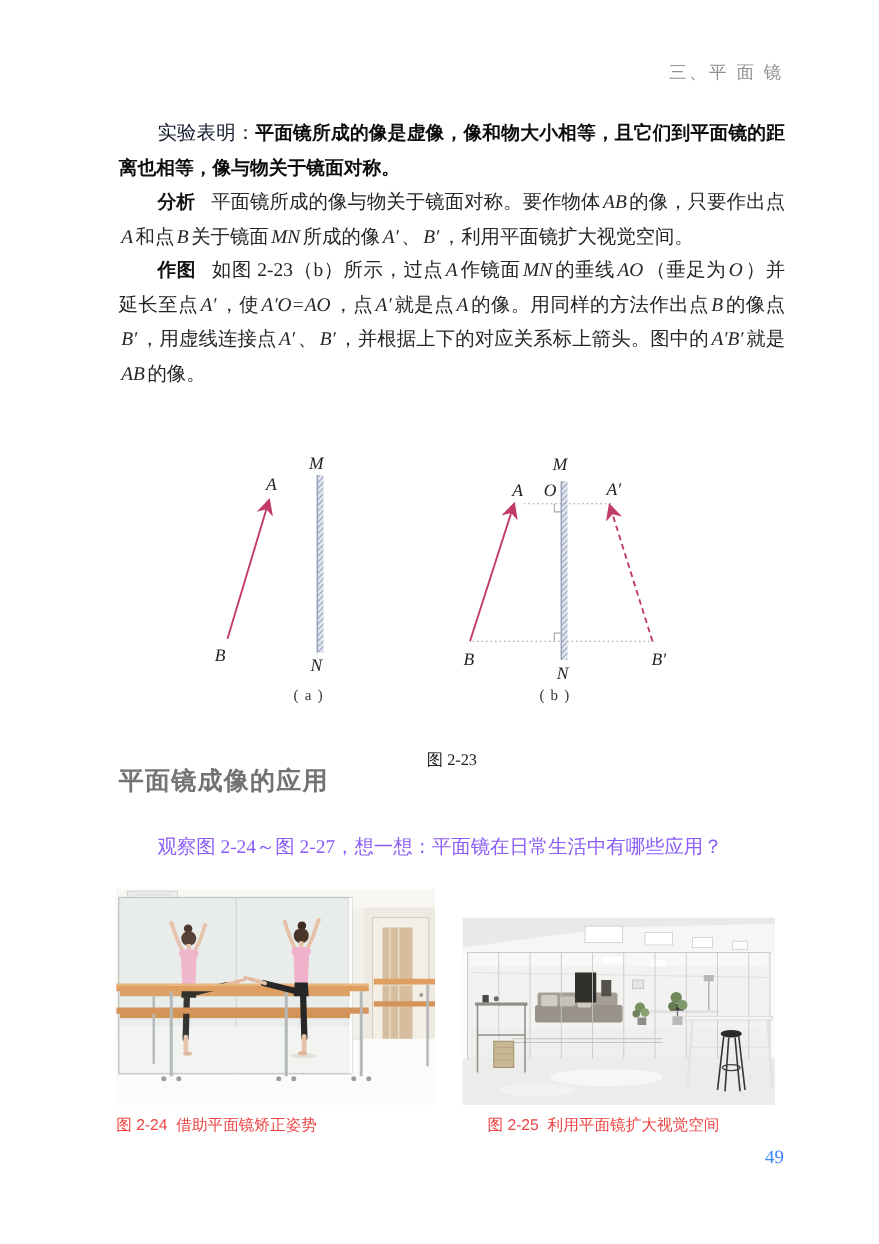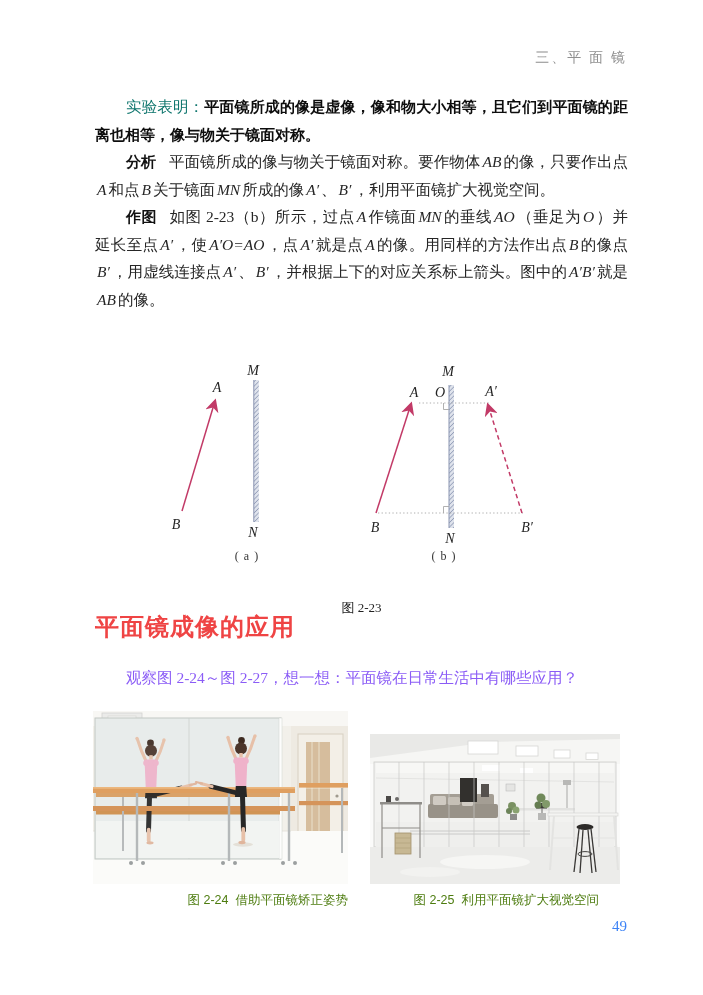--- a/index.html
+++ b/index.html
@@ -16,53 +16,53 @@
   }
   .content {
     position:absolute; left:95px; top:93px; width:533px;
     font-size:15.5px; line-height:27.5px; text-align:justify; color:#262626;
   }
   .content p { text-indent:2em; }
   .plabel {
     font-weight:bold; color:#111; margin-right:0.85em;
     font-family:"Liberation Sans","DejaVu Sans",sans-serif; font-size:15px;
   }
-  .p1lead { color:#0f766e; }
+  .p1lead { color:#0f172a; }
   .emph {
     font-weight:bold; color:#0d0d0d;
     font-family:"Liberation Sans","DejaVu Sans",sans-serif; font-size:15px;
   }
   .v { font-style:italic; font-family:"Liberation Serif",serif; margin:0 2px; }
   .figure-area { position:absolute; left:0; top:363px; width:703px; height:208px; }
   .diag-a { position:absolute; left:150px; top:0; }
   .diag-b { position:absolute; left:355px; top:0; }
   .dlbl { font:italic 14px "Liberation Serif",serif; fill:#242424; }
   .dcap { font:12px "Liberation Serif",serif; fill:#333; letter-spacing:1px; }
   .fig-caption {
     position:absolute; top:599px; left:95px; width:533px; text-align:center;
     font-size:13px; color:#222;
   }
   .section-heading {
     position:absolute; top:611px; left:95px;
     font-family:"Liberation Sans","DejaVu Sans",sans-serif;
-    font-size:24px; font-weight:bold; color:#ef4444; letter-spacing:1px;
+    font-size:20px; font-weight:bold; color:#737373; letter-spacing:1px;
   }
   .p5 {
     position:absolute; top:664px; left:95px; width:533px;
     font-size:15.5px; line-height:27.5px; text-indent:2em; color:#8b5cf6;
   }
   .photo-left  { position:absolute; left:93px;  top:711px; width:255px; height:173px; }
   .photo-right { position:absolute; left:370px; top:734px; width:250px; height:150px; }
   .photo-caption {
-    position:absolute; top:892px; text-align:right;
+    position:absolute; top:892px; text-align:left;
     font-family:"Liberation Sans","DejaVu Sans",sans-serif;
-    font-size:12.5px; color:#4d7c0f;
+    font-size:12.5px; color:#ef4444;
   }
   .photo-caption.left  { left:93px;  width:255px; }
-  .photo-caption.right { left:349px; width:250px; }
+  .photo-caption.right { left:390px; width:250px; }
   .cap-label { margin-right:7px; }
   .page-number {
     position:absolute; top:918px; right:76px;
     font-size:15px; color:#3b82f6;
   }
 </style>
 </head>
 <body>
 
 <div class="page">

